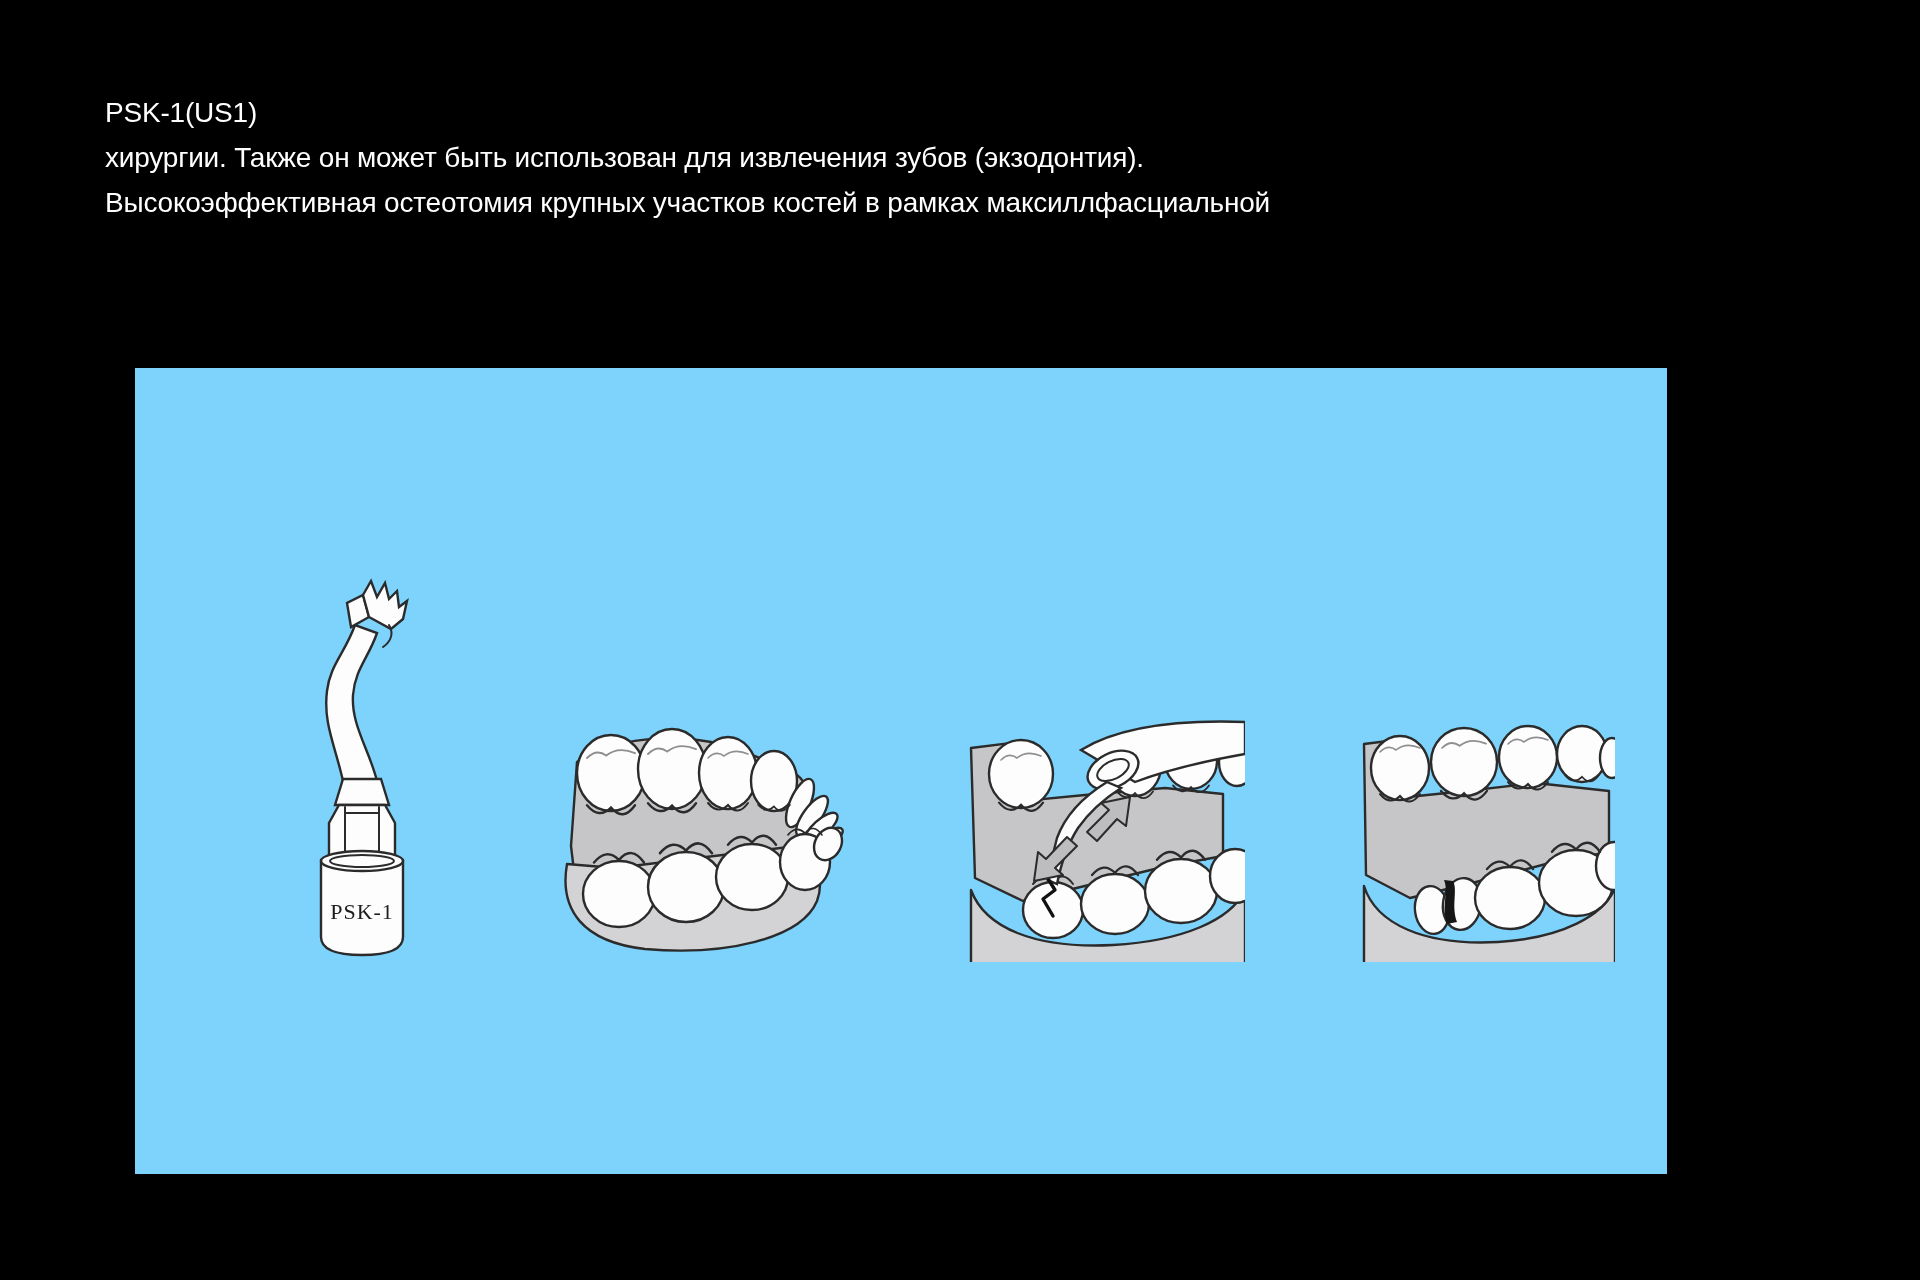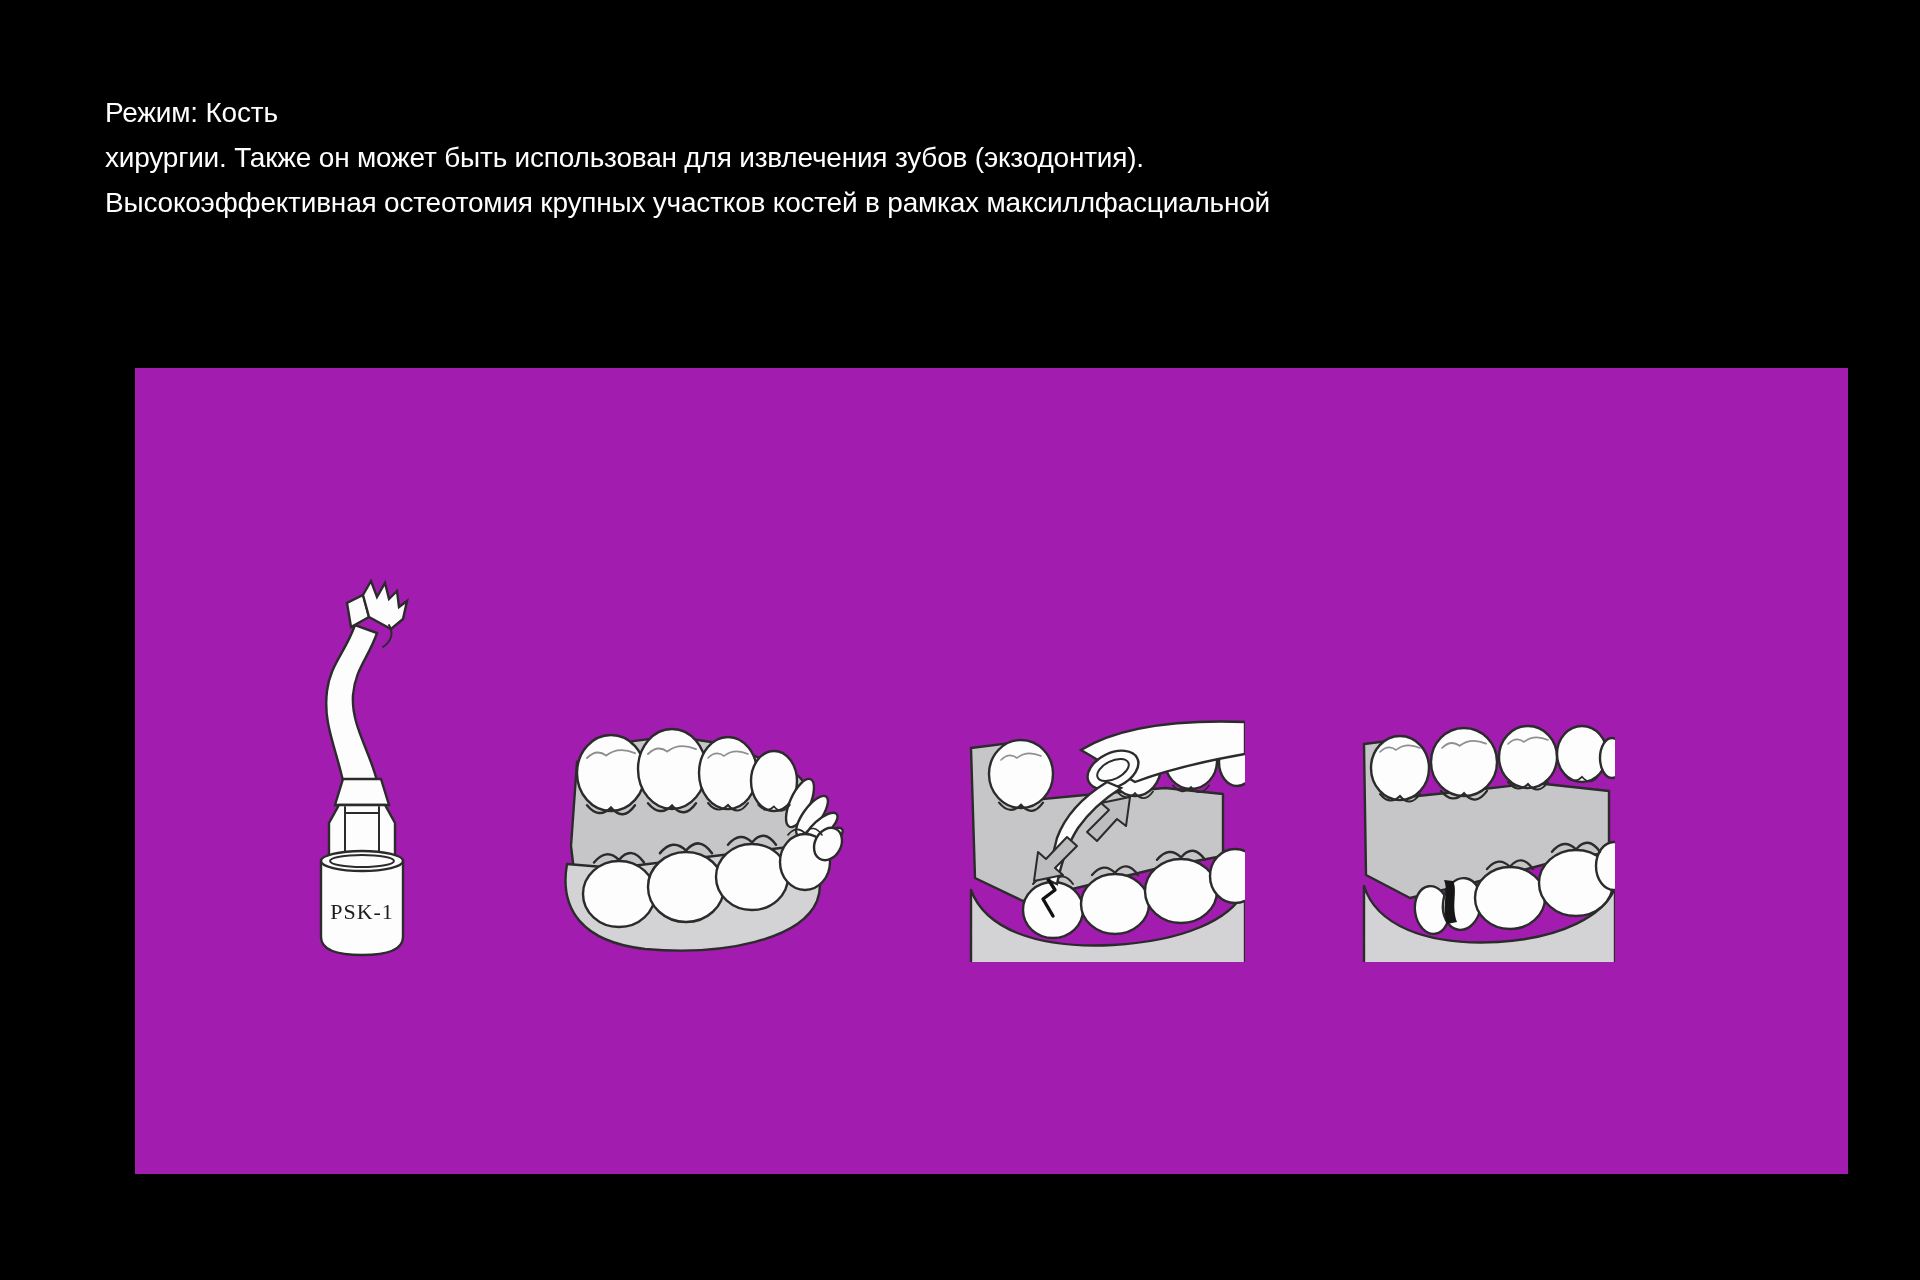--- a/index.html
+++ b/index.html
@@ -16,22 +16,22 @@
     color:#ffffff;
     font-size:28px;
     line-height:45px;
     letter-spacing:-0.2px;
     white-space:nowrap;
   }
   .header div{height:45px;}
   .panel{
     position:absolute;
     left:135px;top:368px;
-    width:1713px;height:806px;
-    background:#a21caf;
+    width:1532px;height:806px;
+    background:#7dd3fc;
     text-align:right;
   }
   .illus{position:absolute;}
   .illus svg{display:block;overflow:hidden;}
   
   .t{fill:#fdfdfd;stroke:#2b2b2b;stroke-width:2.4;}
   .gum{fill:#c6c6c8;stroke:#2b2b2b;stroke-width:2.4;stroke-linejoin:round;}
   .jawbase{fill:#d3d3d5;stroke:#2b2b2b;stroke-width:2.4;stroke-linejoin:round;}
   .ln{fill:none;stroke:#2b2b2b;stroke-width:2;stroke-linecap:round;}
   .shade{fill:none;stroke:#8f8f92;stroke-width:1.6;stroke-linecap:round;}
@@ -41,21 +41,21 @@
     font-family:"Liberation Serif",serif;
     font-size:22px;
     fill:#1d1d1d;
     letter-spacing:1px;
   }
 </style>
 </head>
 <body>
 
 <div class="header">
-  <div>Режим: Кость</div>
+  <div>PSK-1(US1)</div>
   <div>хирургии. Также он может быть использован для извлечения зубов (экзодонтия).</div>
   <div>Высокоэффективная остеотомия крупных участков костей в рамках максиллфасциальной</div>
 </div>
 
 <div class="panel">
 
   <svg width="0" height="0" style="position:absolute">
     <defs>
       <path id="cusp" class="ln" d="M-20,-6 Q-10,-18 0,-8 Q10,-20 20,-6"></path>
       <path id="wave" class="shade" d="M-20,0 Q-12,-8 -4,-2 Q6,-10 20,-4"></path>

